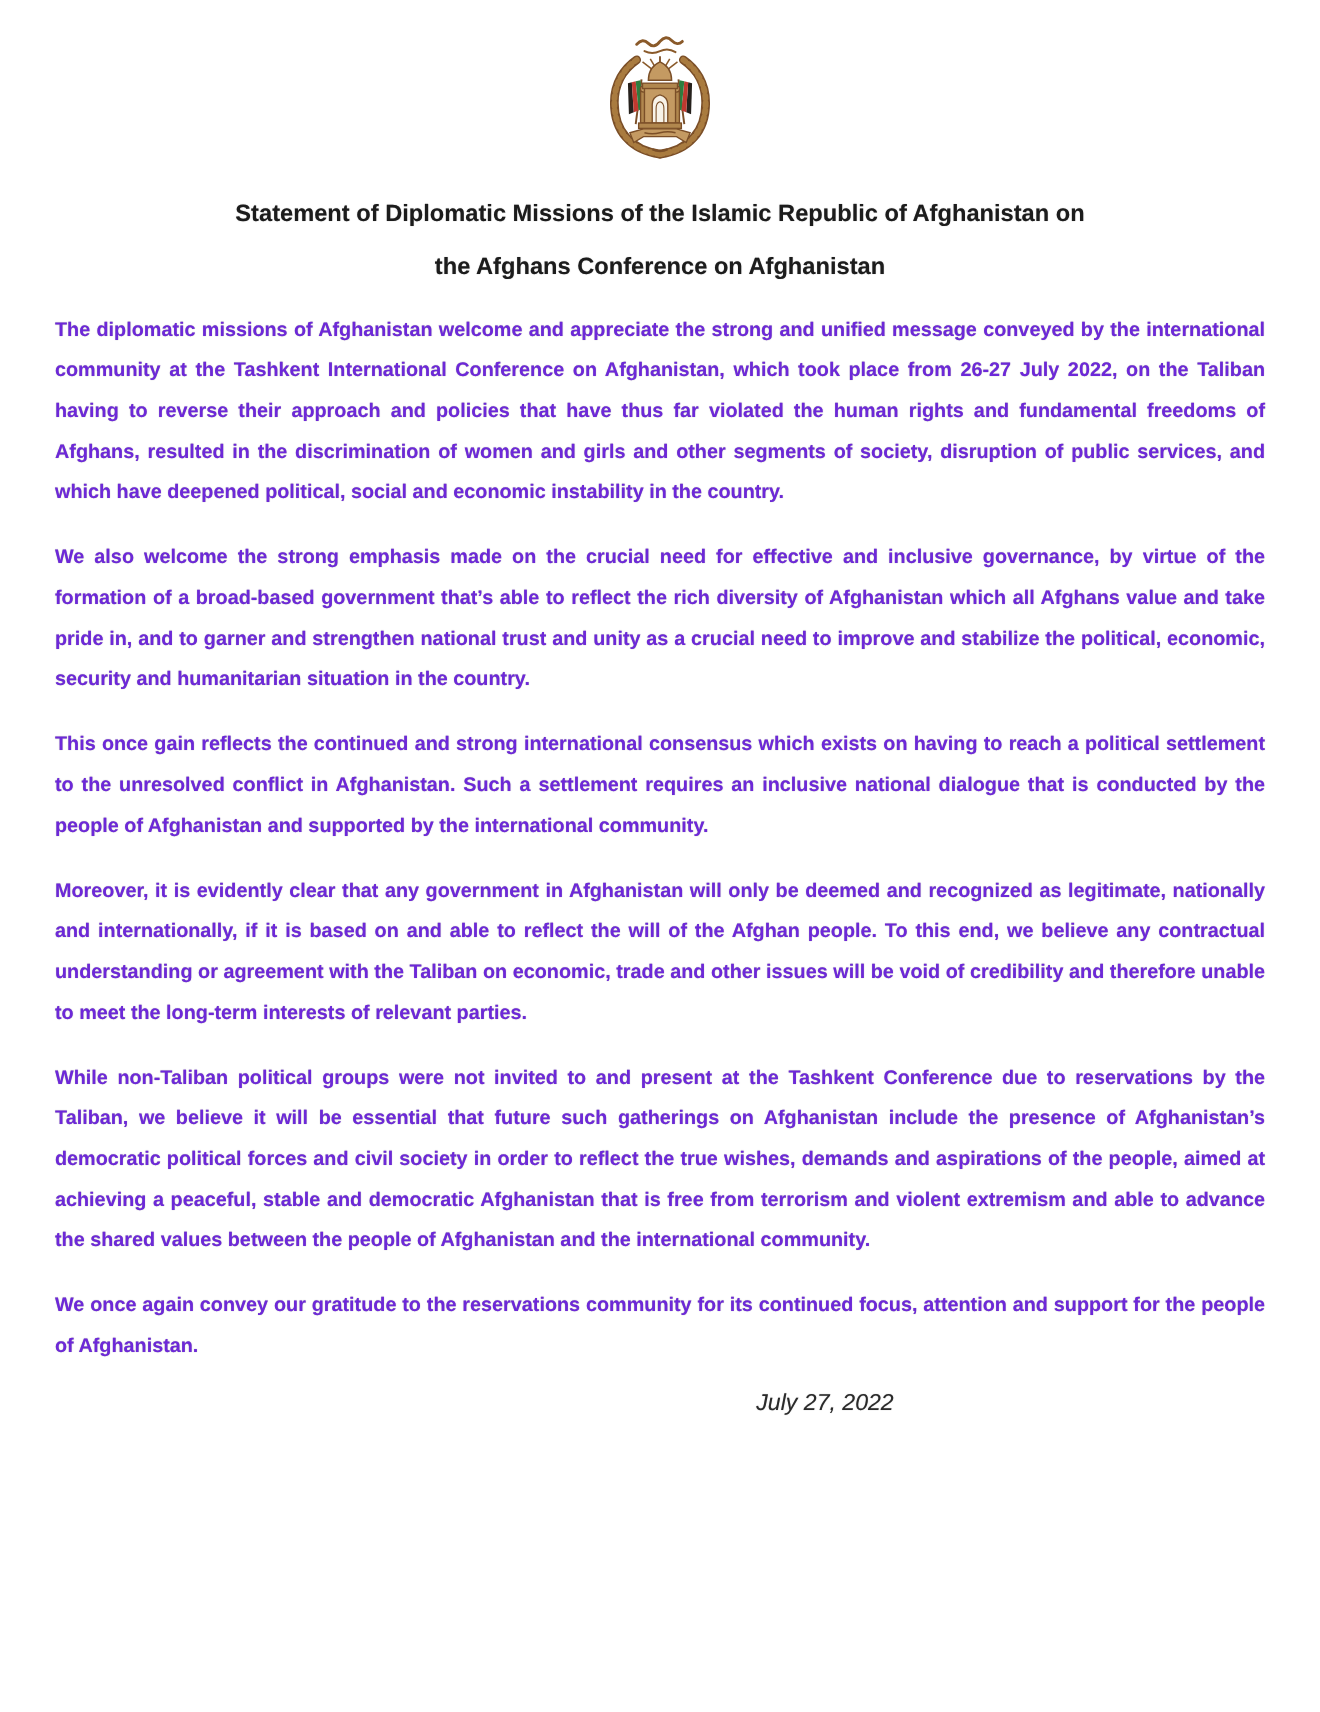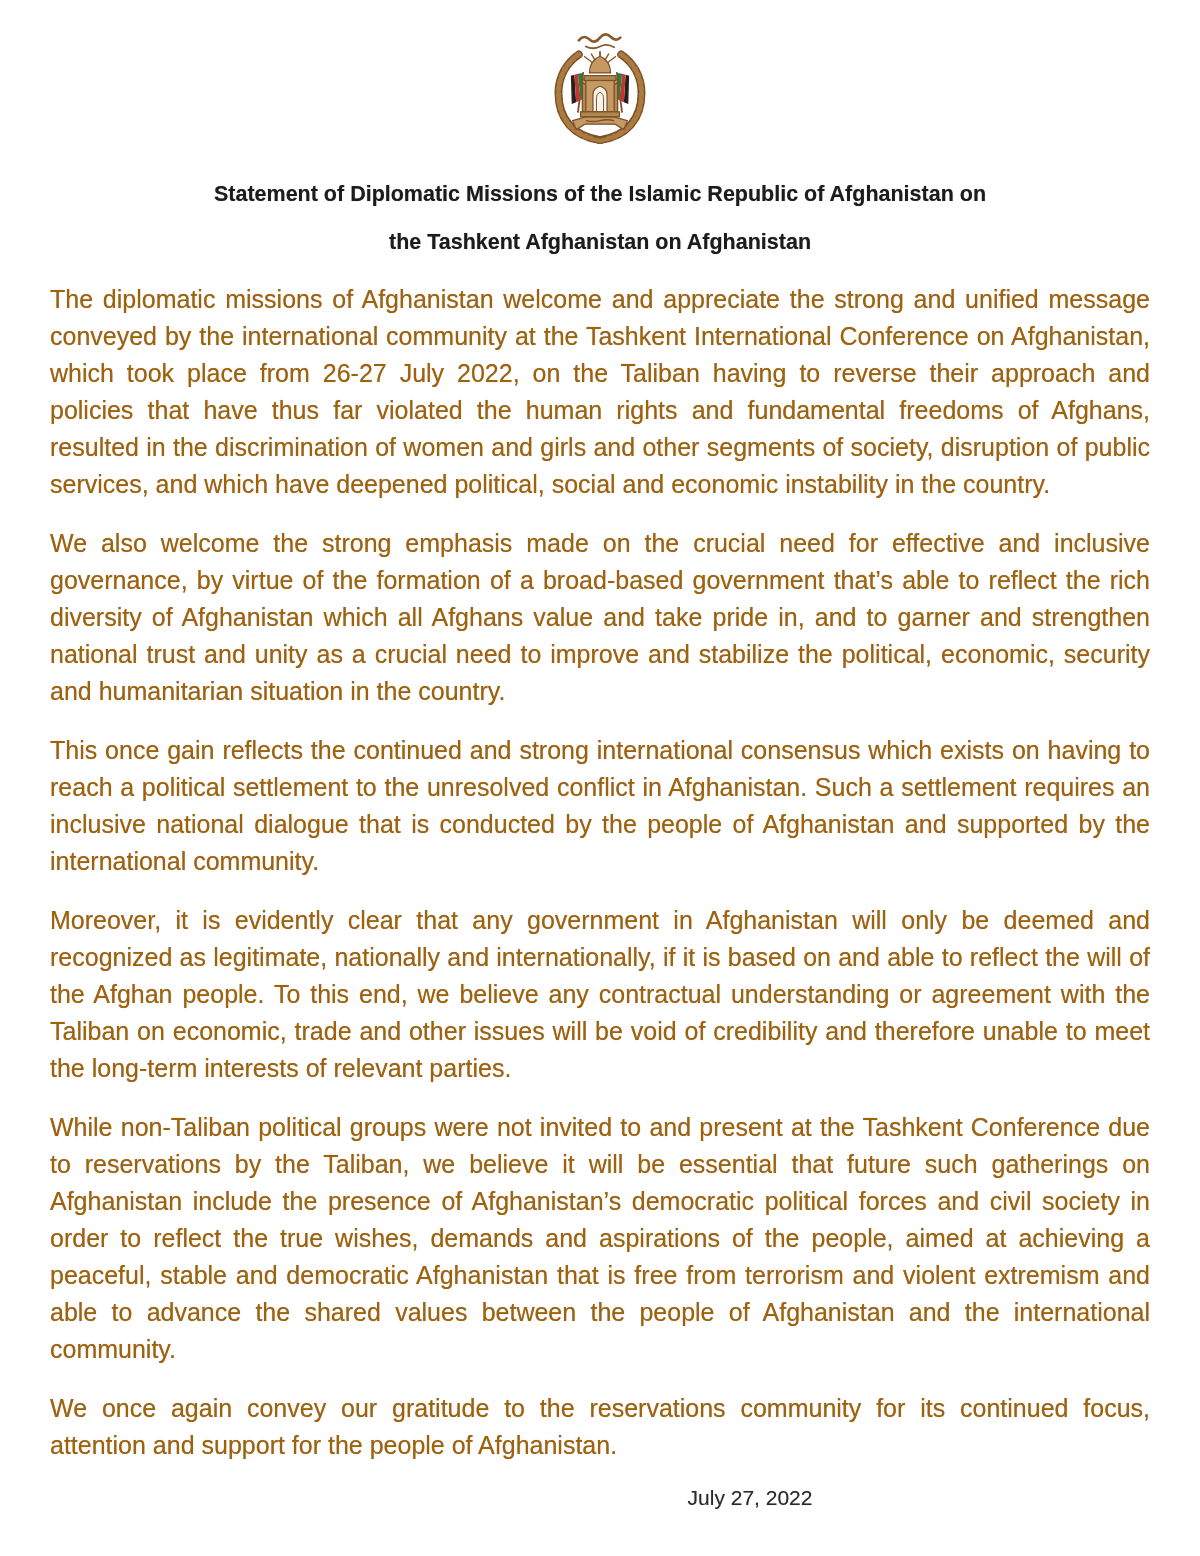--- a/index.html
+++ b/index.html
@@ -38,34 +38,36 @@
     text-shadow: 0 0 0.8px rgba(30,30,30,0.5);
   }
   .title-line2 {
     margin-top: 23px;
   }
   .content {
     margin-top: 26px;
   }
   p.para {
     margin: 0 0 22px 0;
-    font-size: 25px;
+    font-size: 18px;
     line-height: 37px;
     text-align: justify;
     text-justify: inter-word;
-    color: #a16207;
+    color: #6d28d9;
     text-shadow: 0 0 0.9px rgba(45,45,45,0.45);
+    font-weight: bold;
   }
   .date-line {
     margin-top: 18px;
     padding-left: 300px;
     text-align: center;
     font-size: 21px;
     color: #2a2a2a;
     text-shadow: 0 0 0.9px rgba(45,45,45,0.45);
+    font-style: italic;
   }
 </style>
 </head>
 <body>
 
 <div class="page">
 
   <div class="emblem-wrap">
     <svg class="emblem" viewBox="0 0 120 132" aria-hidden="true">
 
@@ -113,21 +115,21 @@
       </g>
 
       <path d="M29,103 L43,99 L77,99 L91,103 L87,113 L77,107 L43,107 L33,113 Z" fill="#c49a62" stroke="#7b4f28" stroke-width="1.4"></path>
       <path d="M44,103 q8,2 16,0 q8,-2 16,0" fill="none" stroke="#7b4f28" stroke-width="1.6"></path>
       <path d="M52,120 q8,4 16,0" fill="none" stroke="#7b4f28" stroke-width="2.2"></path>
     </svg>
   </div>
 
   <div class="title-block">
     <div class="title-line1">Statement of Diplomatic Missions of the Islamic Republic of Afghanistan on</div>
-    <div class="title-line2">the Tashkent Afghanistan on Afghanistan</div>
+    <div class="title-line2">the Afghans Conference on Afghanistan</div>
   </div>
 
   <div class="content">
     <p class="para">The diplomatic missions of Afghanistan welcome and appreciate the strong and unified message conveyed by the international community at the Tashkent International Conference on Afghanistan, which took place from 26-27 July 2022, on the Taliban having to reverse their approach and policies that have thus far violated the human rights and fundamental freedoms of Afghans, resulted in the discrimination of women and girls and other segments of society, disruption of public services,  and which have deepened political, social and economic instability in the country.</p>
     <p class="para">We also welcome the strong emphasis made on the crucial need for effective and inclusive governance, by virtue of the formation of a broad-based government that’s able to reflect the rich diversity of Afghanistan which all Afghans value and take pride in, and to garner and strengthen national trust and unity as a crucial need to improve and stabilize the political, economic, security and humanitarian situation in the country.</p>
     <p class="para">This once gain reflects the continued and strong international consensus which exists on having to reach a political settlement to the unresolved conflict in Afghanistan. Such a settlement requires an inclusive national dialogue that is conducted by the people of Afghanistan and supported by the international community.</p>
     <p class="para">Moreover, it is evidently clear that any government in Afghanistan will only be deemed and recognized as legitimate, nationally and internationally, if it is based on and able to reflect the will of the Afghan people. To this end, we believe any contractual understanding or agreement with the Taliban on economic, trade and other issues will be void of credibility and therefore unable to meet the long-term interests of relevant parties.</p>
     <p class="para">While non-Taliban political groups were not invited to and present at the Tashkent Conference due to reservations by the Taliban, we believe it will be essential that future such gatherings on Afghanistan include the presence of Afghanistan’s democratic political forces and civil society in order to reflect the true wishes, demands and aspirations of the people, aimed at achieving a peaceful, stable and democratic Afghanistan that is free from terrorism and violent extremism and able to advance the shared values between the people of Afghanistan and the international community.</p>
     <p class="para">We once again convey our gratitude to the reservations community for its continued focus, attention and support for the people of Afghanistan.</p>
     <div class="date-line">July 27, 2022</div>

